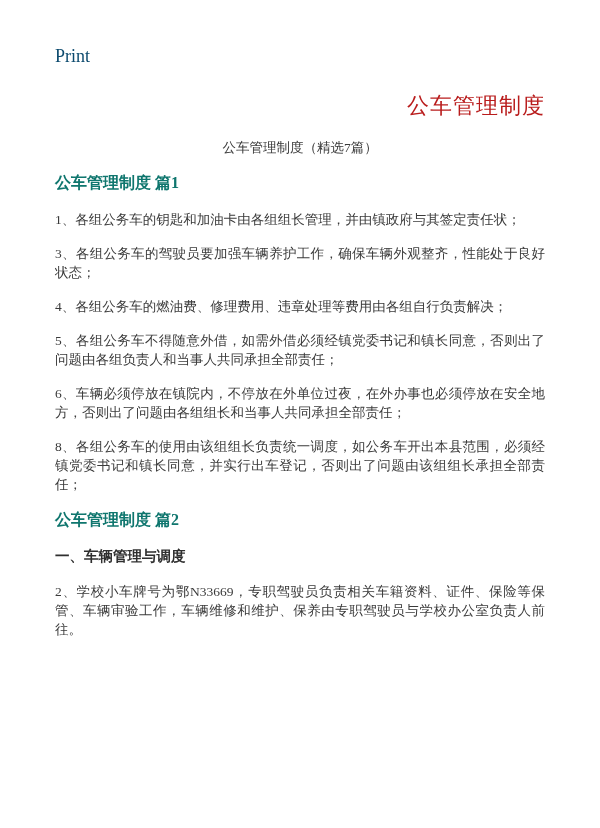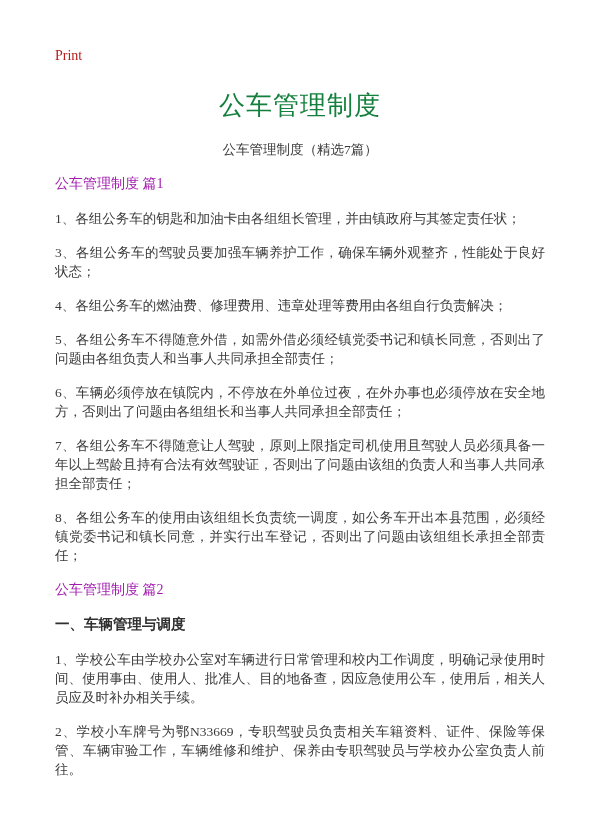--- a/index.html
+++ b/index.html
@@ -15,45 +15,45 @@
     color: #3a3a3a;
   }
   .page {
     box-sizing: border-box;
     width: 600px;
     height: 828px;
     padding: 46px 55px 40px 55px;
     background: #ffffff;
   }
   .print-label {
-    font-size: 14px;
-    color: #b91c1c;
+    font-size: 18px;
+    color: #0c4a6e;
     margin: 0 0 24px 0;
     display: inline-block;
     cursor: pointer;
   }
   .doc-title {
-    font-size: 26px;
+    font-size: 22px;
     font-weight: 500;
-    text-align: center;
-    color: #15803d;
+    text-align: right;
+    color: #b91c1c;
     margin: 0 0 18px 0;
     letter-spacing: 1px;
   }
   .doc-subtitle {
     font-size: 13.5px;
     font-weight: 400;
     margin: 0 0 16px 0;
     color: #3a3a3a;
     text-align: center;
   }
   .section-heading {
-    font-size: 14px;
-    font-weight: 400;
-    color: #a21caf;
+    font-size: 16px;
+    font-weight: 700;
+    color: #0f766e;
     margin: 16px 0 16px 0;
   }
   .sub-heading {
     font-size: 14.5px;
     font-weight: 700;
     color: #2f2f2f;
     margin: 16px 0 16px 0;
   }
   .para {
     font-size: 13.5px;
@@ -76,23 +76,21 @@
 
   <p class="doc-subtitle">公车管理制度（精选7篇）</p>
 
   <h2 class="section-heading">公车管理制度 篇1</h2>
 
   <p class="para">1、各组公务车的钥匙和加油卡由各组组长管理，并由镇政府与其签定责任状；</p>
   <p class="para">3、各组公务车的驾驶员要加强车辆养护工作，确保车辆外观整齐，性能处于良好状态；</p>
   <p class="para">4、各组公务车的燃油费、修理费用、违章处理等费用由各组自行负责解决；</p>
   <p class="para">5、各组公务车不得随意外借，如需外借必须经镇党委书记和镇长同意，否则出了问题由各组负责人和当事人共同承担全部责任；</p>
   <p class="para">6、车辆必须停放在镇院内，不停放在外单位过夜，在外办事也必须停放在安全地方，否则出了问题由各组组长和当事人共同承担全部责任；</p>
-  <p class="para">7、各组公务车不得随意让人驾驶，原则上限指定司机使用且驾驶人员必须具备一年以上驾龄且持有合法有效驾驶证，否则出了问题由该组的负责人和当事人共同承担全部责任；</p>
   <p class="para">8、各组公务车的使用由该组组长负责统一调度，如公务车开出本县范围，必须经镇党委书记和镇长同意，并实行出车登记，否则出了问题由该组组长承担全部责任；</p>
 
   <h2 class="section-heading">公车管理制度 篇2</h2>
 
   <h3 class="sub-heading">一、车辆管理与调度</h3>
 
-  <p class="para">1、学校公车由学校办公室对车辆进行日常管理和校内工作调度，明确记录使用时间、使用事由、使用人、批准人、目的地备查，因应急使用公车，使用后，相关人员应及时补办相关手续。</p>
   <p class="para">2、学校小车牌号为鄂N33669，专职驾驶员负责相关车籍资料、证件、保险等保管、车辆审验工作，车辆维修和维护、保养由专职驾驶员与学校办公室负责人前往。</p>
 
 </div>
 
 </body></html>

